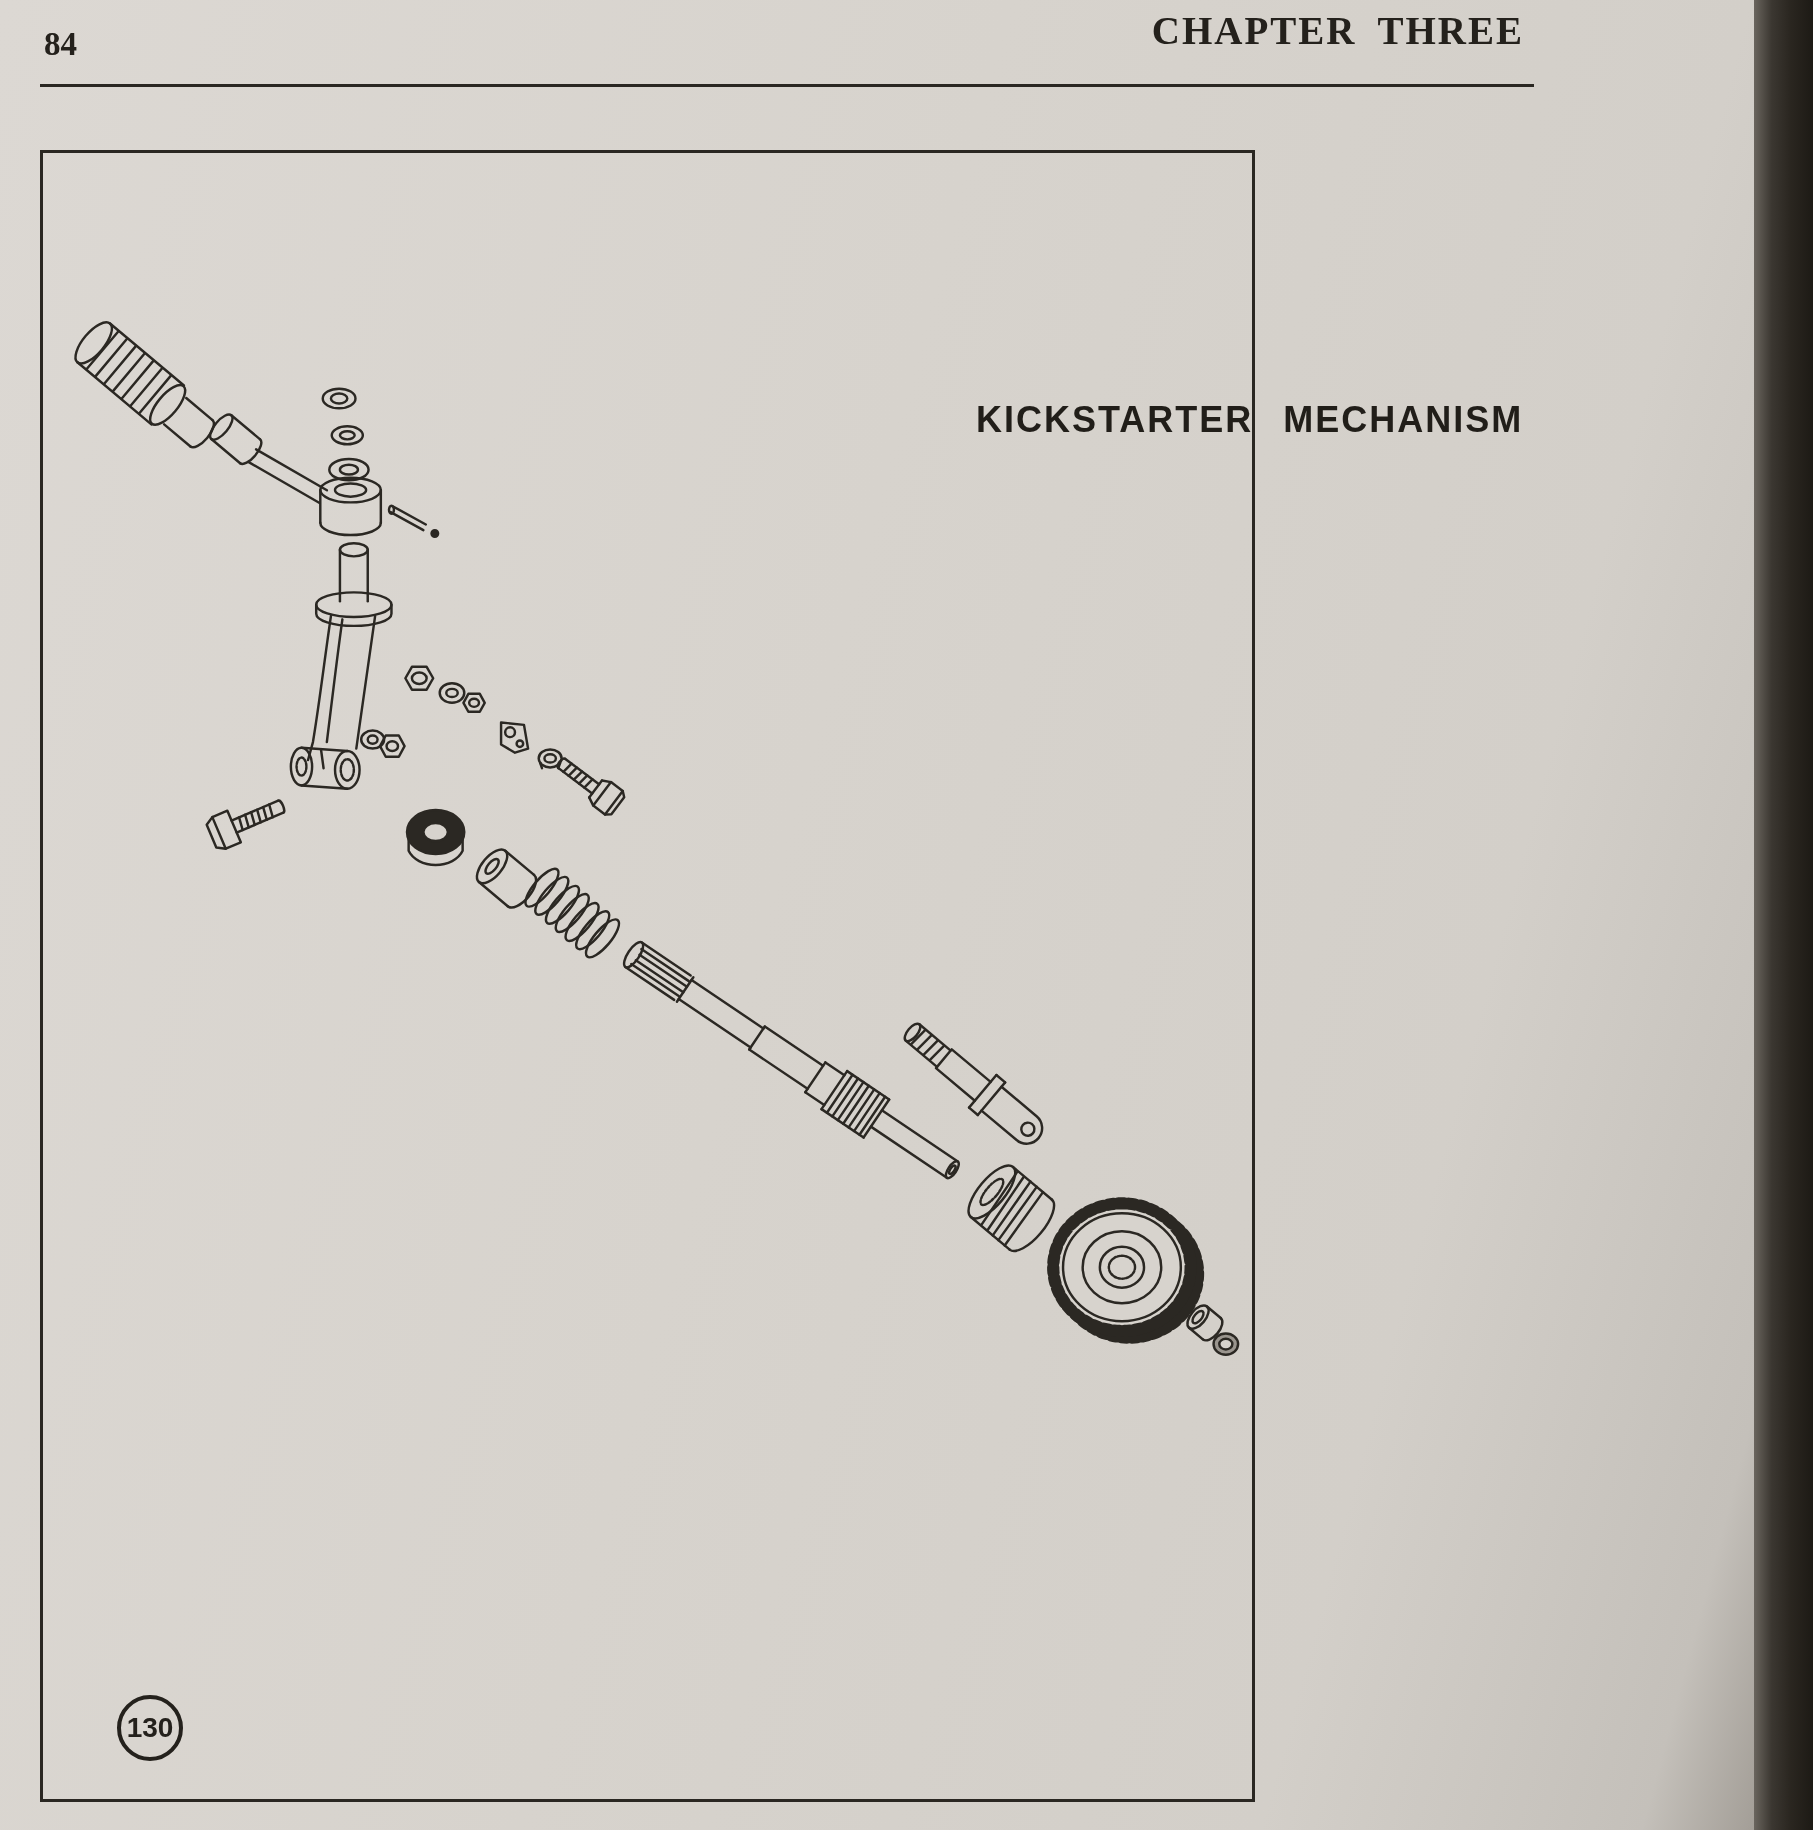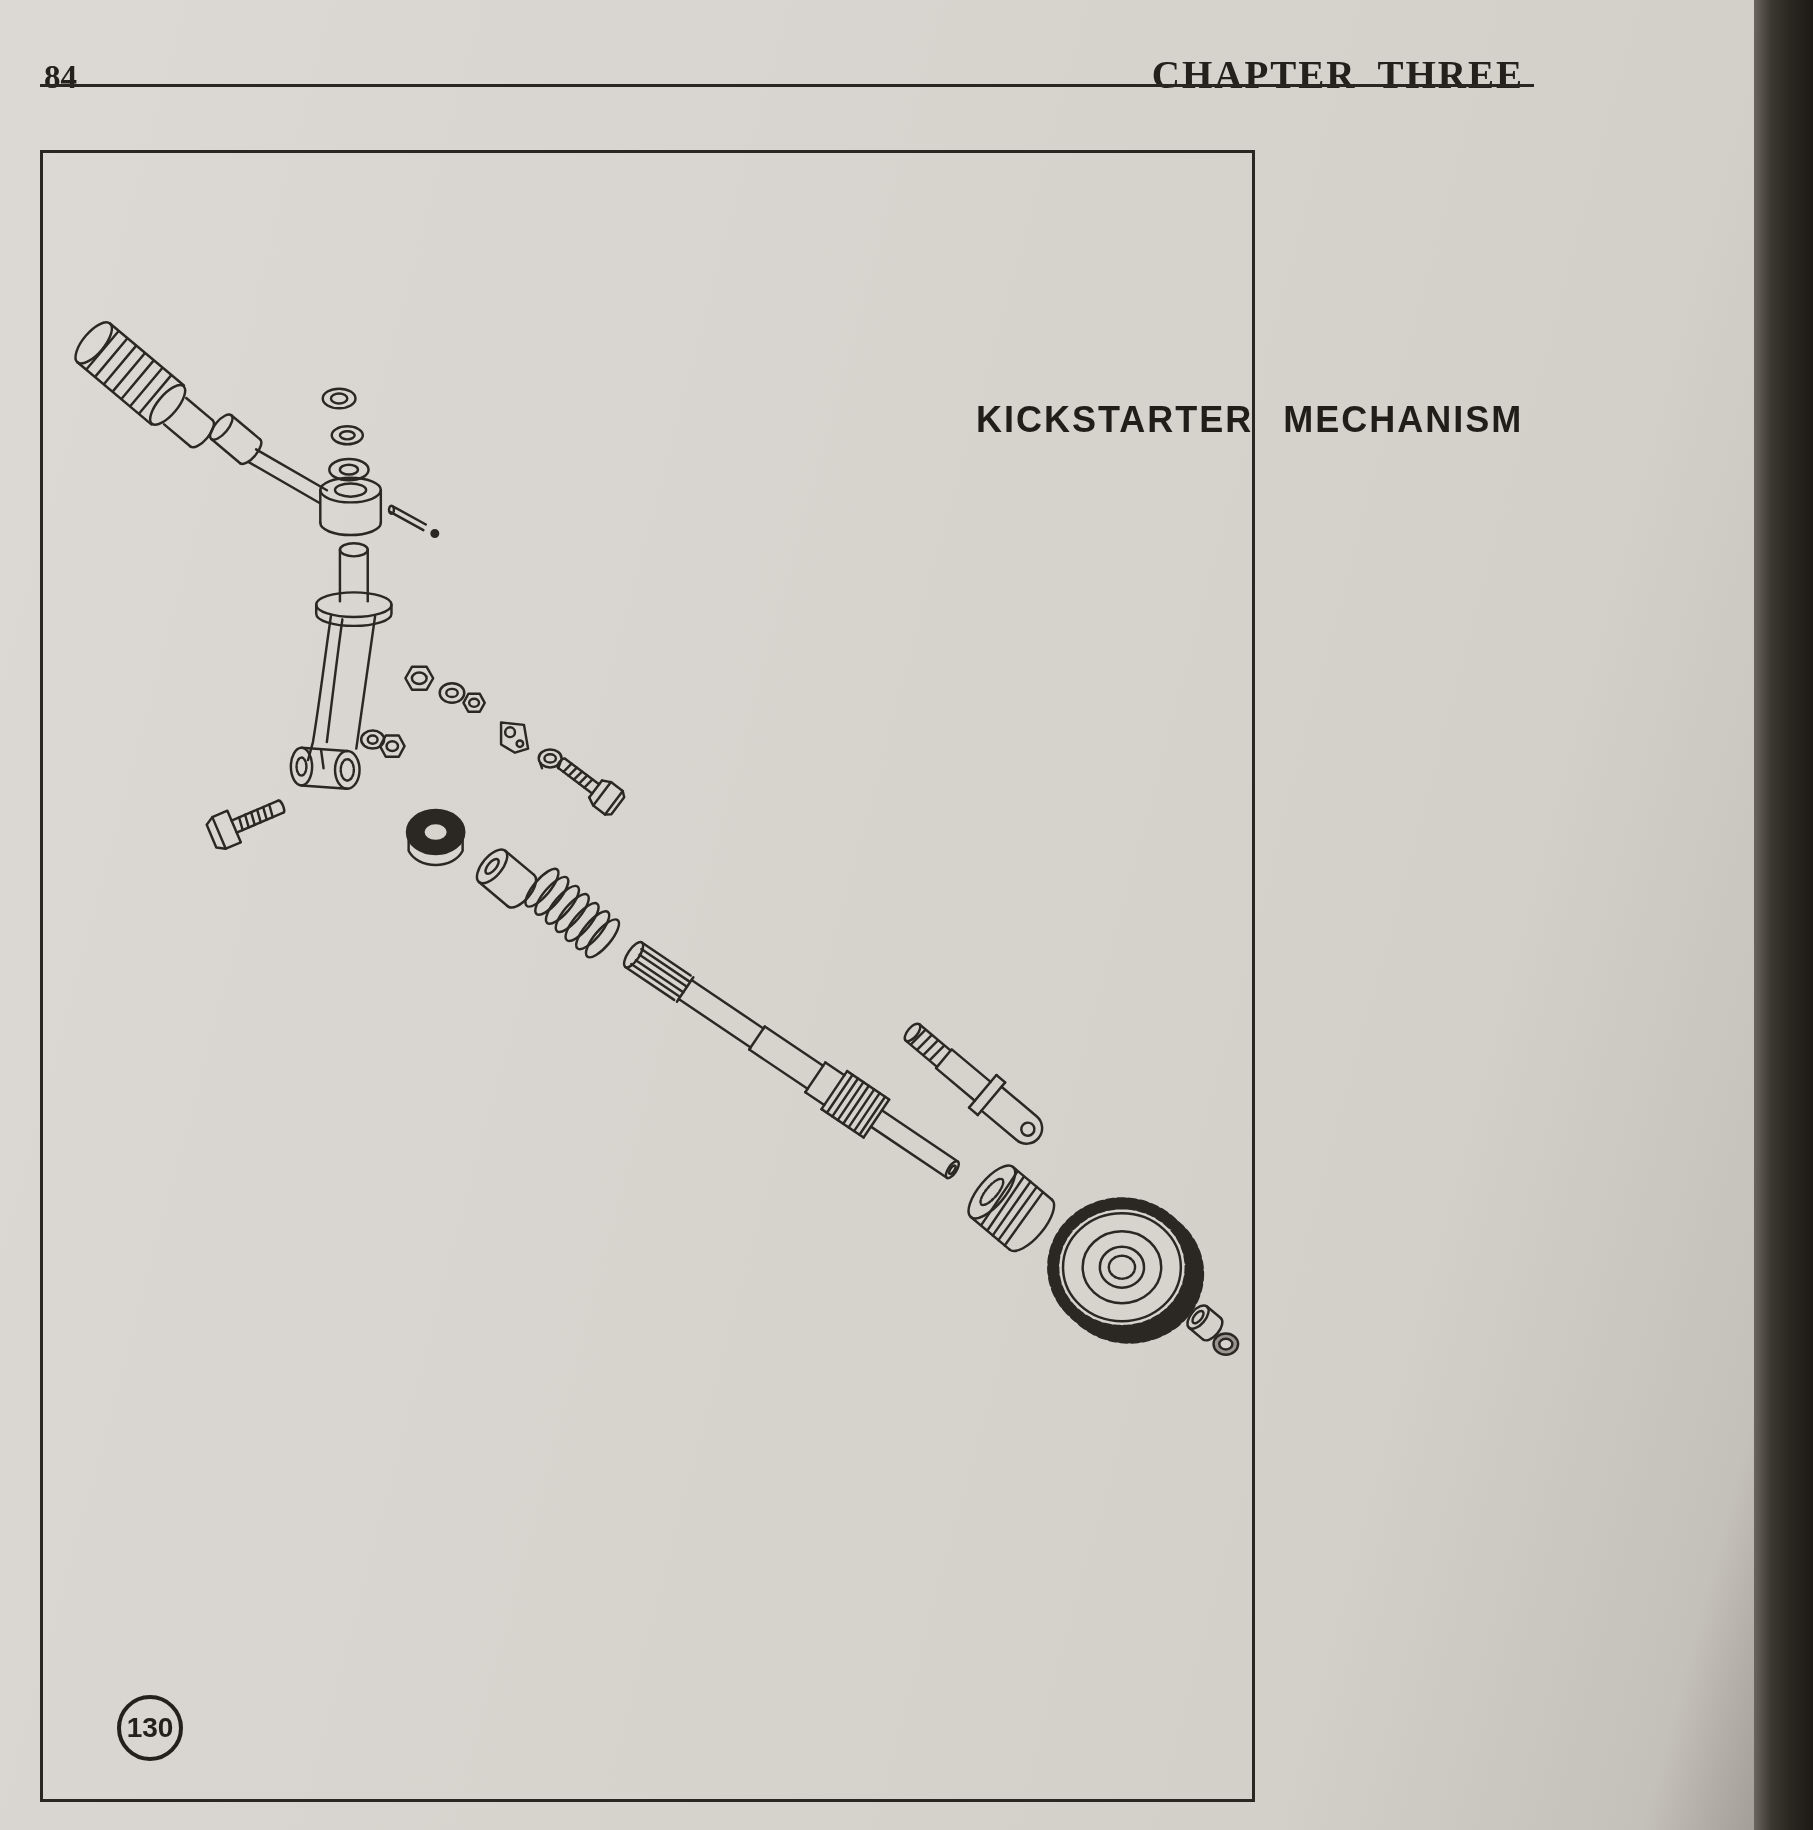--- a/index.html
+++ b/index.html
@@ -11,25 +11,25 @@
   .paper {
     position:absolute; left:0; top:0; width:1754px; height:1830px;
     background: linear-gradient(105deg,#dcd8d3 0%,#d7d3cd 45%,#d3cfc9 78%,#c4c0ba 95%,#a39e97 100%);
   }
   .binding {
     position:absolute; left:1754px; top:0; width:59px; height:1830px;
     background: linear-gradient(90deg,#6a655e 0%,#3b3731 30%,#2a2620 62%,#1d1a15 100%);
   }
   .page-number {
     position:absolute; left:44px; top:26px;
-    font-size:33px; font-weight:bold; color:#24211c;margin-top:33px;
+    font-size:33px; font-weight:bold; color:#24211c;
   }
   .chapter {
     position:absolute; top:8px; left:1000px; width:524px; text-align:right;
-    font-size:39px; font-weight:bold; letter-spacing:2px; word-spacing:10px; color:#24211c;margin-top:44px;
+    font-size:39px; font-weight:bold; letter-spacing:2px; word-spacing:10px; color:#24211c;
   }
   .header-rule {
     position:absolute; left:40px; top:84px; width:1494px; height:3px; background:#2a2722;
   }
   .figure-box {
     position:absolute; left:40px; top:150px; width:1215px; height:1652px;
     border:3px solid #2a2722; box-sizing:border-box;
   }
   .diagram { position:absolute; left:0; top:0; width:100%; height:100%; }
   .figure-title {

